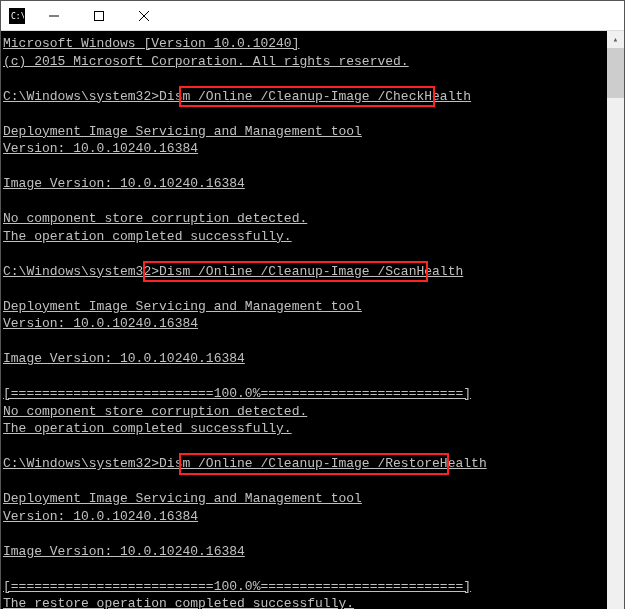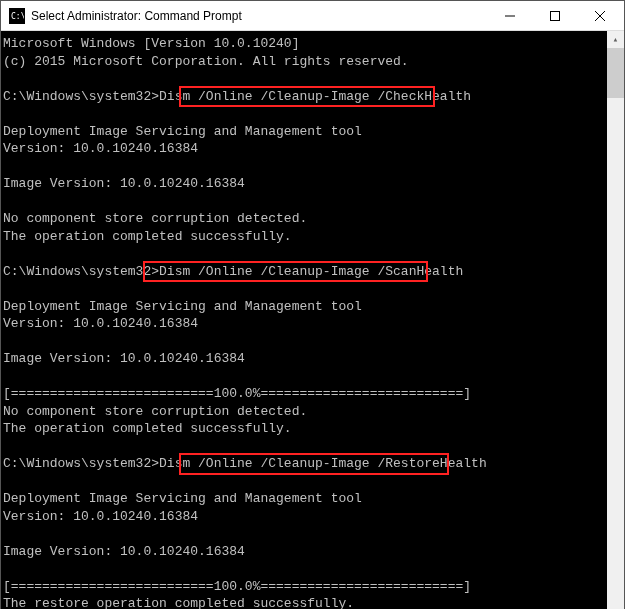--- a/index.html
+++ b/index.html
@@ -106,34 +106,34 @@
     .hl {
       position: relative;
     }
     .hl-box {
       position: absolute;
       border: 2px solid #f22;
       pointer-events: none;
     }
     .line {
       min-height: 17.5px;
+      text-decoration: underline;
     }
   </style>
 </head>
 <body>
 
 <div class="window">
   <div class="titlebar">
     <div class="titlebar-icon">
       <svg width="14" height="12" viewBox="0 0 14 12">
         <rect x="0" y="0" width="14" height="12" fill="#000"></rect>
         <text x="1" y="9" fill="#fff" font-size="8" font-family="monospace">C:\</text>
       </svg>
     </div>
-    <div class="titlebar-title">Select Administrator: Command Prompt</div>
     <div class="titlebar-controls">
       <div class="titlebar-btn">
         <svg width="10" height="10" viewBox="0 0 10 10">
             <line x1="0" y1="5" x2="10" y2="5" stroke="#000" stroke-width="1"></line>
           </svg>
       </div>
       <div class="titlebar-btn">
         <svg width="10" height="10" viewBox="0 0 10 10">
             <rect x="0.5" y="0.5" width="9" height="9" fill="none" stroke="#000" stroke-width="1"></rect>
           </svg>

